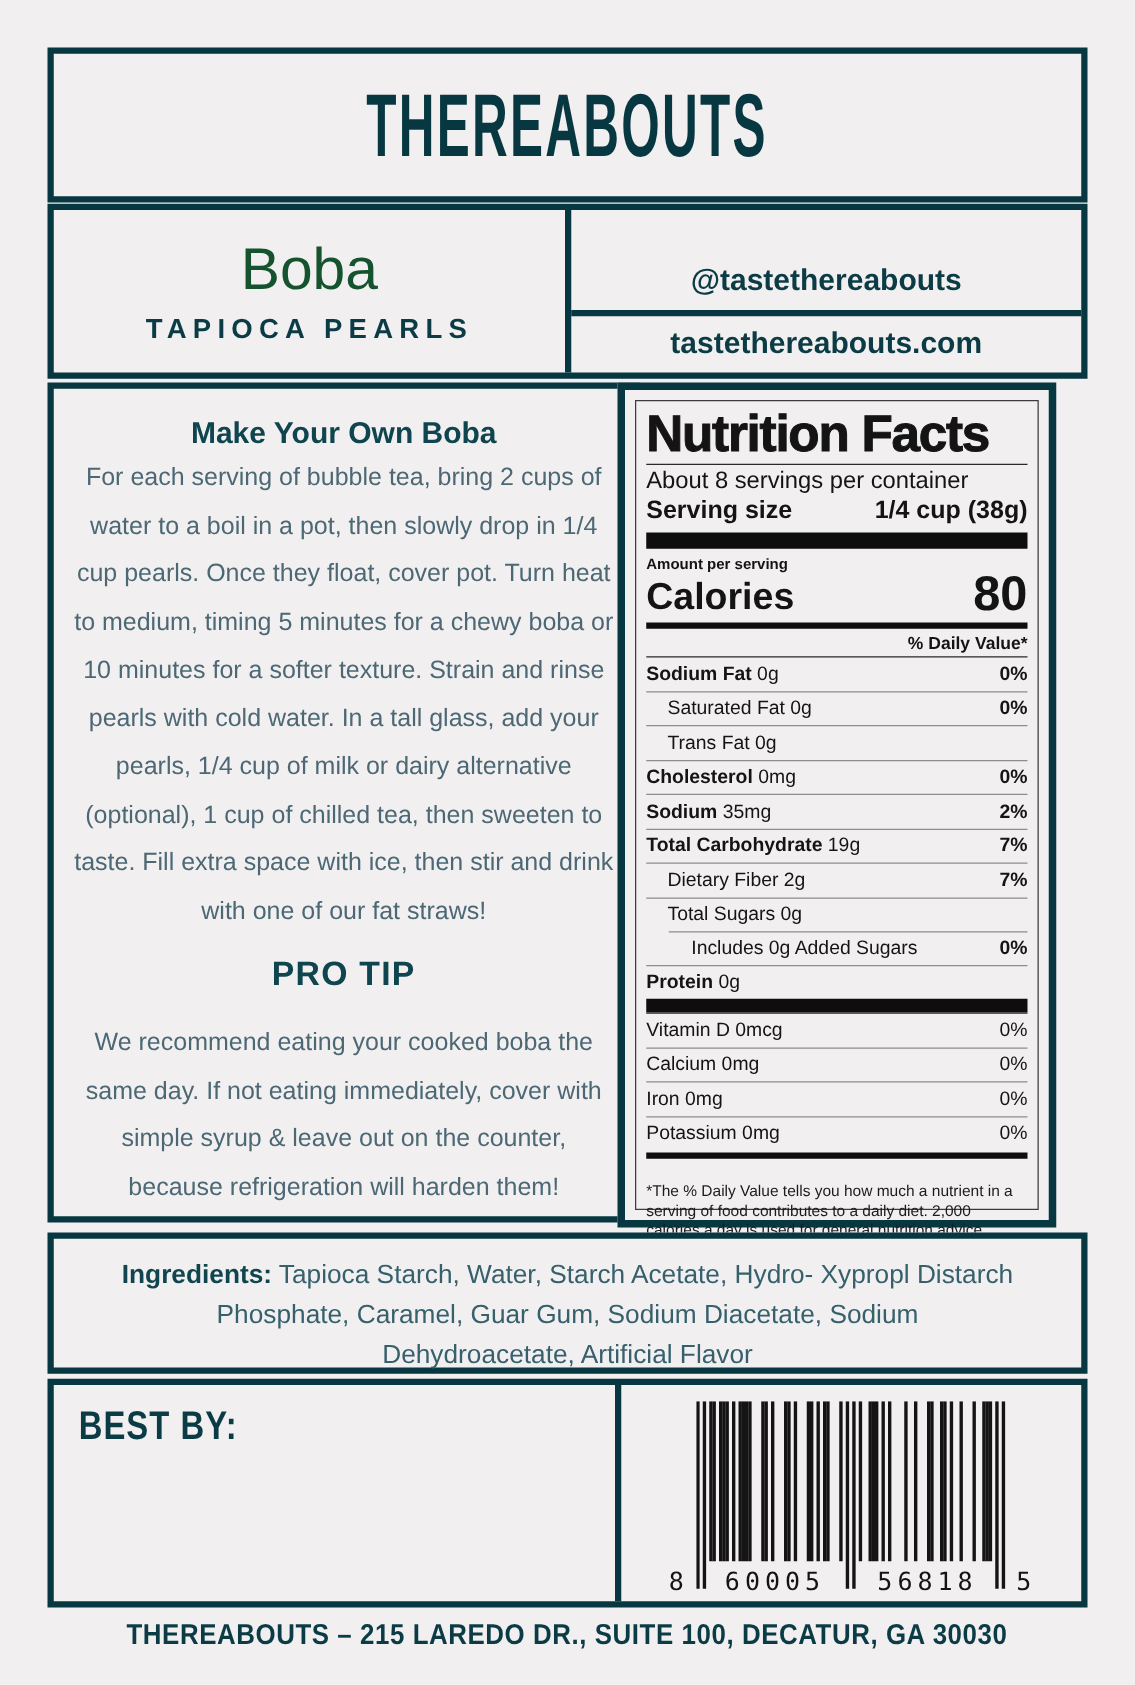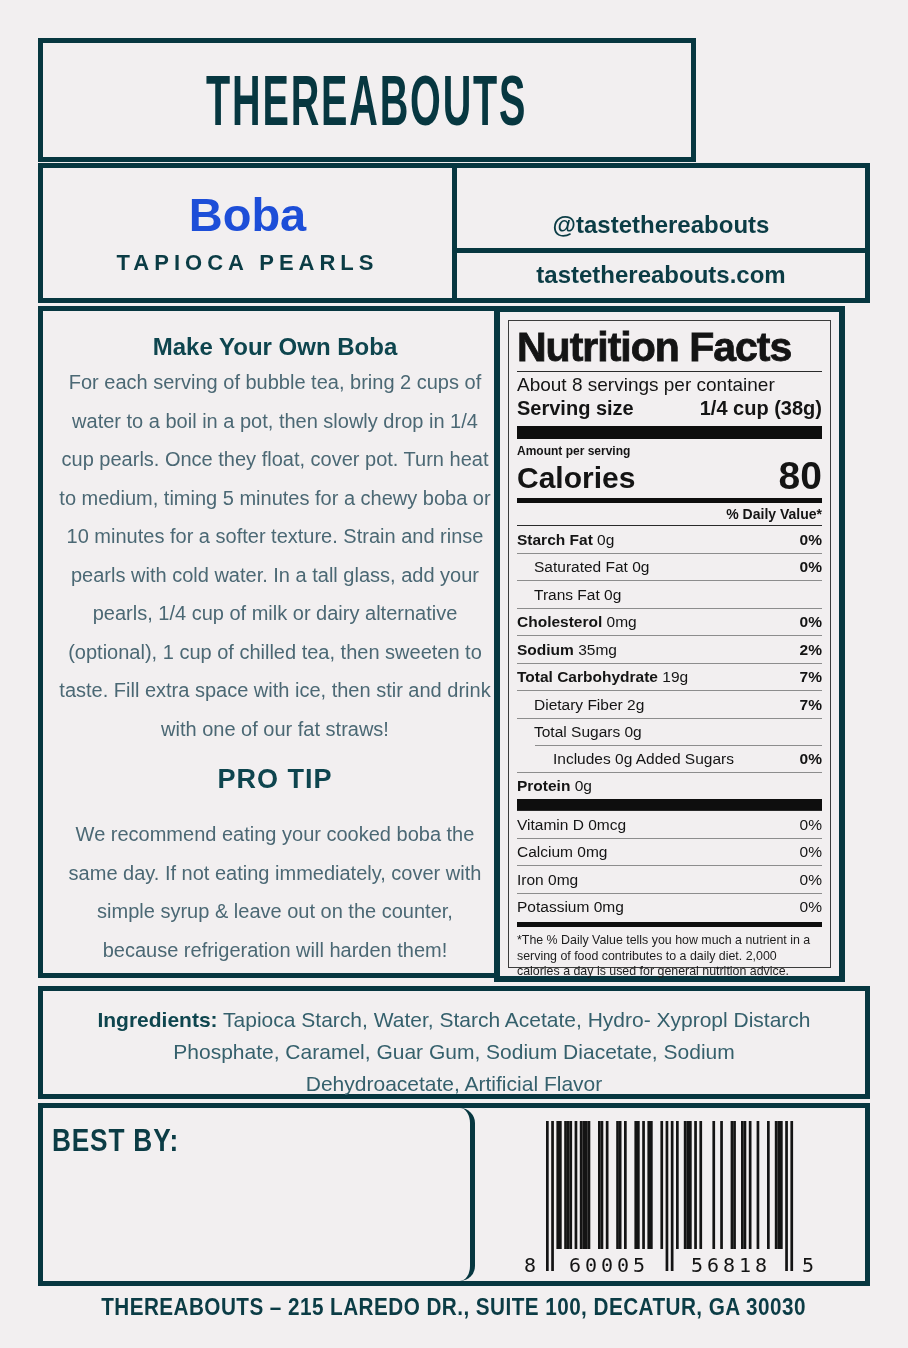--- a/index.html
+++ b/index.html
@@ -10,30 +10,30 @@
     color:#0a3a42;
     overflow:hidden;
   }
   .box{
     position:absolute;box-sizing:border-box;
     border:5px solid #073740;background:#f2eff0;
   }
   .condense{display:inline-block;transform-origin:center;}
 
   
-  .header-box{left:38px;top:38px;width:658px;height:124px;display:flex;align-items:center;justify-content:center;text-align:right;}
+  .header-box{left:38px;top:38px;width:832px;height:124px;display:flex;align-items:center;justify-content:center;text-align:right;}
   .brand{
     font-size:66px;font-weight:700;color:#073740;letter-spacing:3px;
     transform:scaleX(.60) scaleY(1.08);white-space:nowrap;
   }
 
   
   .row2-box{left:38px;top:163px;width:832px;height:140px;display:flex;padding:0;}
   .cell-product{width:409px;border-right:5px solid #073740;display:flex;flex-direction:column;align-items:center;justify-content:center;}
-  .product-name{font-size:47px;font-weight:700;color:#1d4ed8;line-height:1.05;}
+  .product-name{font-size:47px;font-weight:400;color:#14532d;line-height:1.05;}
   .product-sub{font-size:22px;font-weight:700;letter-spacing:5px;color:#0b3c45;margin-top:10px;}
   .col-right{flex:1;display:flex;flex-direction:column;margin-top:34px;}
   .cell-social{flex:1;border-bottom:5px solid #073740;display:flex;align-items:center;justify-content:center;}
   .cell-web{flex:1;display:flex;align-items:center;justify-content:center;}
   .handle{font-size:24px;font-weight:700;color:#0b3c45;}
 
   
   .recipe-box{left:38px;top:306px;width:474px;height:672px;padding:16px 16px;text-align:center;}
   .recipe-title{font-size:24px;font-weight:700;color:#0e454e;margin:6px 0 2px;}
   .recipe-body{font-size:20px;line-height:38.5px;color:#4b6874;}
@@ -56,30 +56,30 @@
   .nf-cal-value{font-size:39px;font-weight:700;line-height:.9;}
   .nf-dvhead{text-align:right;font-size:14px;font-weight:700;padding:3px 0;}
   .nrow{display:flex;justify-content:space-between;font-size:15.5px;padding:4.5px 0 4px;border-top:1px solid #8d8d8d;position:relative;}
   .nrow:first-child{border-top:1.5px solid #2a2a2a;}
   .nrow .dv{font-weight:700;}
   .vrow .dv{font-weight:400;}
   .indent1{padding-left:17px;}
   .indent2{padding-left:36px;}
   .subrule{border-top:none;}
   .subrule::before{content:"";position:absolute;left:18px;right:0;top:0;border-top:1px solid #8d8d8d;}
-  .nf-footnote{font-size:12.4px;line-height:15.2px;color:#1c1c1c;padding-top:6px;}
+  .nf-footnote{font-size:12.4px;line-height:15.2px;color:#1c1c1c;padding-top:19px;}
 
   
   .ingr-box{left:38px;top:986px;width:832px;height:113px;text-align:center;padding:13px 52px;}
   .ingr-text{font-size:21px;line-height:32px;color:#35606c;}
   .ingr-text b{color:#0e454e;}
 
   
   .row5-box{left:38px;top:1103px;width:832px;height:183px;display:flex;}
-  .cell-bestby{width:409px;border-right:5px solid #073740;padding:14px 9px;border-radius:15px;}
+  .cell-bestby{width:409px;border-right:5px solid #073740;padding:14px 20px;}
   .bestby{font-size:32px;font-weight:700;color:#0b3c45;letter-spacing:1px;transform:scaleX(.82);transform-origin:left center;white-space:nowrap;}
   .cell-barcode{flex:1;display:flex;align-items:center;justify-content:center;}
   .barcode-wrap{position:relative;width:248px;height:152px;margin-top:4px;}
   .barcode-wrap svg{position:absolute;left:0;top:0;}
   .bc-digit{
     position:absolute;bottom:-4px;font-family:"DejaVu Sans Mono",monospace;
     font-size:20px;color:#141414;text-align:center;
   }
   .bc-d1{left:-22px;}
   .bc-d2{left:10px;width:106px;letter-spacing:4px;}
@@ -131,21 +131,21 @@
     <div class="bar bar-lg"></div>
     <div class="nf-amount">Amount per serving</div>
     <div class="nf-calrow">
       <span class="nf-cal-label">Calories</span>
       <span class="nf-cal-value">80</span>
     </div>
     <div class="bar bar-sm"></div>
     <div class="nf-dvhead">% Daily Value*</div>
     <div>
         <div class="nrow">
-          <span><b>Starch Fat</b> 0g</span>
+          <span><b>Sodium Fat</b> 0g</span>
           <span class="dv">0%</span>
         </div>
         <div class="nrow indent1">
           <span><span>Saturated Fat</span> 0g</span>
           <span class="dv">0%</span>
         </div>
         <div class="nrow indent1">
           <span><span>Trans Fat</span> 0g</span>
           <span class="dv"></span>
         </div>

